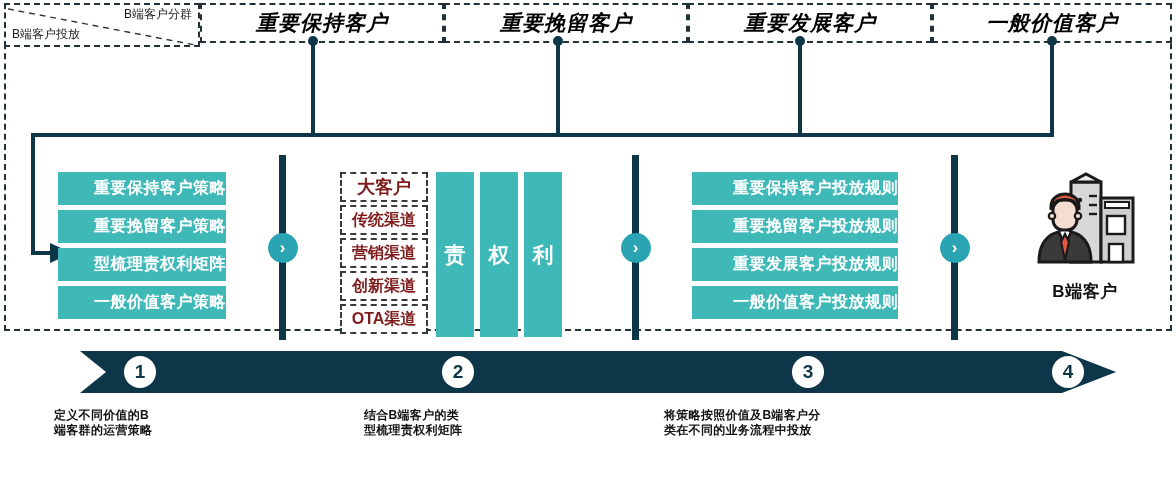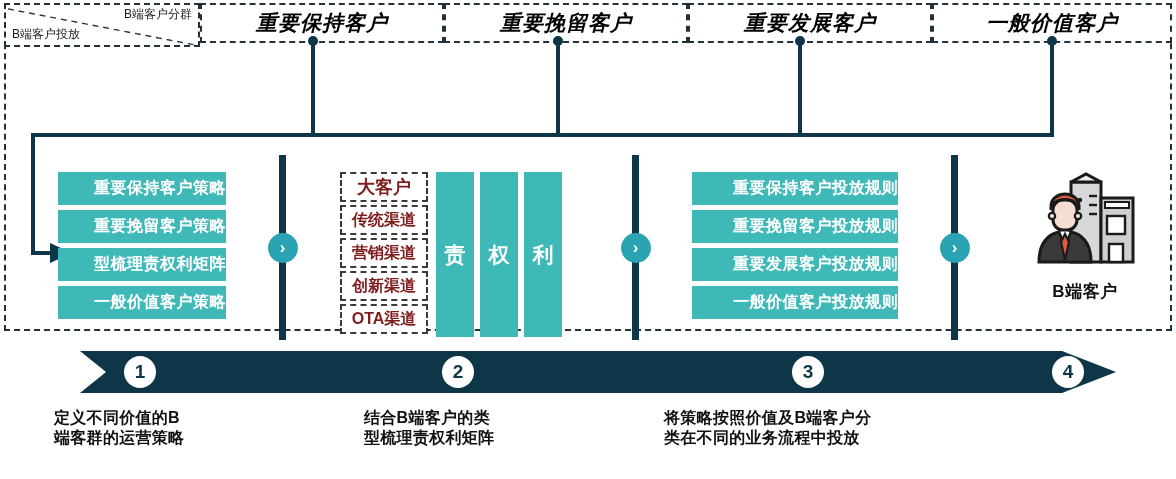--- a/index.html
+++ b/index.html
@@ -109,21 +109,21 @@
     position: absolute; top: 5px;
     width: 32px; height: 32px; border-radius: 50%;
     background: #ffffff; color: #0d3648;
     display: flex; align-items: center; justify-content: center;
     font-size: 19px; font-weight: bold;
   }
 
   
   .cap {
     position: absolute; font-weight: bold; color: #111;
-    font-size: 16px; line-height: 1.28; letter-spacing: 0.3px;
+    font-size: 12px; line-height: 1.28; letter-spacing: 0.3px;
   }
 </style>
 </head>
 <body>
 
 <div id="root">
 
   <div class="outer-frame"></div>
 
   <div class="hdr-row">

